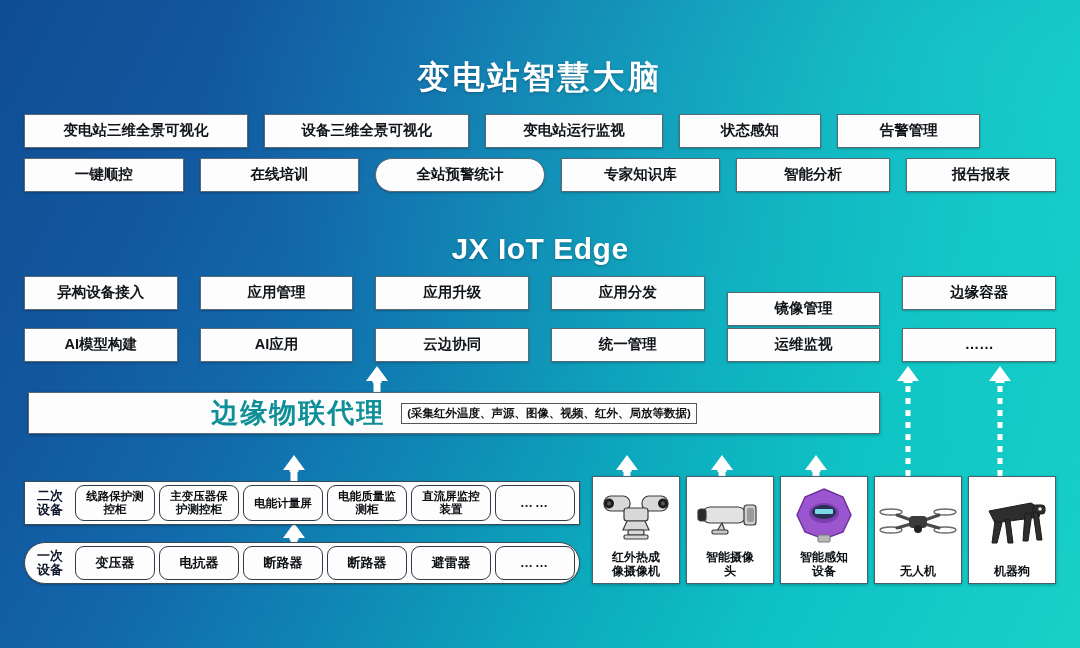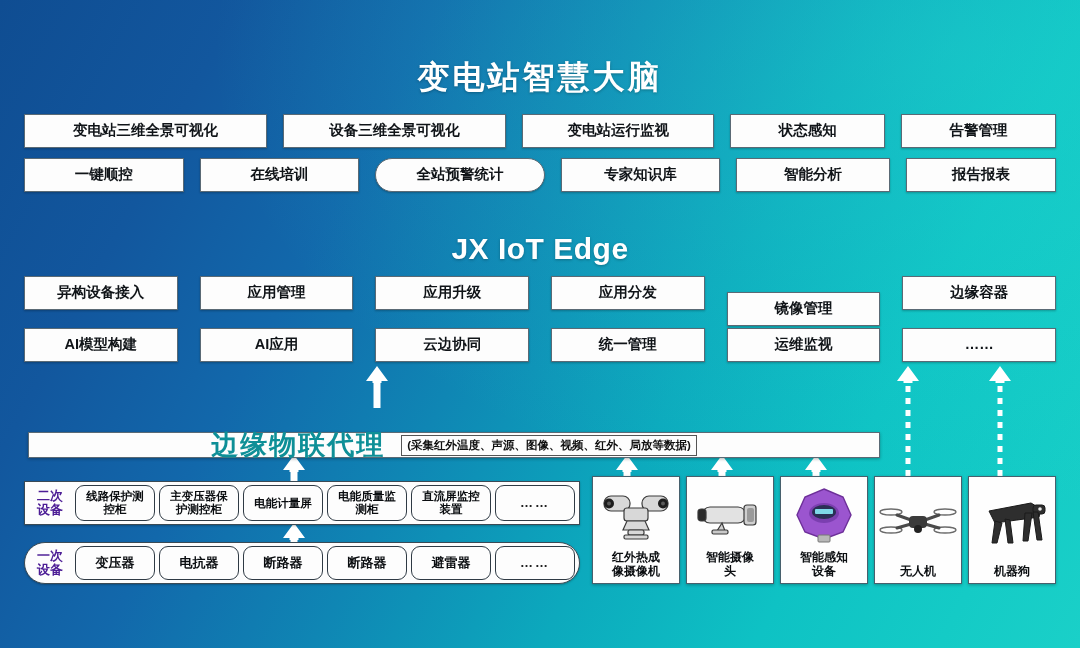--- a/index.html
+++ b/index.html
@@ -67,35 +67,35 @@
     align-items: center;
     justify-content: center;
     text-align: center;
     height: 30px;
     box-shadow: 0 1px 2px rgba(0,0,0,.25);
     white-space: nowrap;
     line-height: 1.1;
   }
 
   
-  #brain-row-1 { top: 114px; left: 24px; width: 1032px; }
+  #brain-row-1 { top: 114px; left: 24px; width: 956px; }
   #brain-row-2 { top: 158px; left: 24px; width: 1032px; }
   #edge-row-1  { top: 276px; left: 24px; width: 1032px; }
   #edge-row-2  { top: 328px; left: 24px; width: 1032px; }
 
   #brain-row-1 .card, #brain-row-2 .card,
   #edge-row-1 .card,  #edge-row-2 .card { height: 34px; }
 
   
   #edge-agent-bar {
     position: absolute;
-    top: 432px;
+    top: 392px;
     left: 28px;
     width: 852px;
-    height: 26px;
+    height: 42px;
     background: #fdfdfd;
     border: 1px solid #5a6a75;
     box-shadow: 0 1px 3px rgba(0,0,0,.3);
     display: flex;
     align-items: center;
     justify-content: center;
     z-index: 3;
   }
   #edge-agent-label {
     color: #0e8f97;
@@ -127,21 +127,21 @@
     z-index: 3;
     box-shadow: 0 1px 2px rgba(0,0,0,.25);
   }
   #secondary-row { top: 481px; height: 44px; }
   #primary-row   { top: 542px; height: 42px; border-radius: 21px; }
 
   .device-row .group-label {
     flex: 0 0 42px;
     font-size: 13px;
     font-weight: bold;
-    color: #4c1d95;
+    color: #0f172a;
     text-align: center;
     line-height: 1.05;
     white-space: pre-line;
   }
   .device-pill {
     flex: 1 1 0;
     border: 1px solid #2f3a44;
     border-radius: 9px;
     background: #fdfdfd;
     color: #0a0d10;

